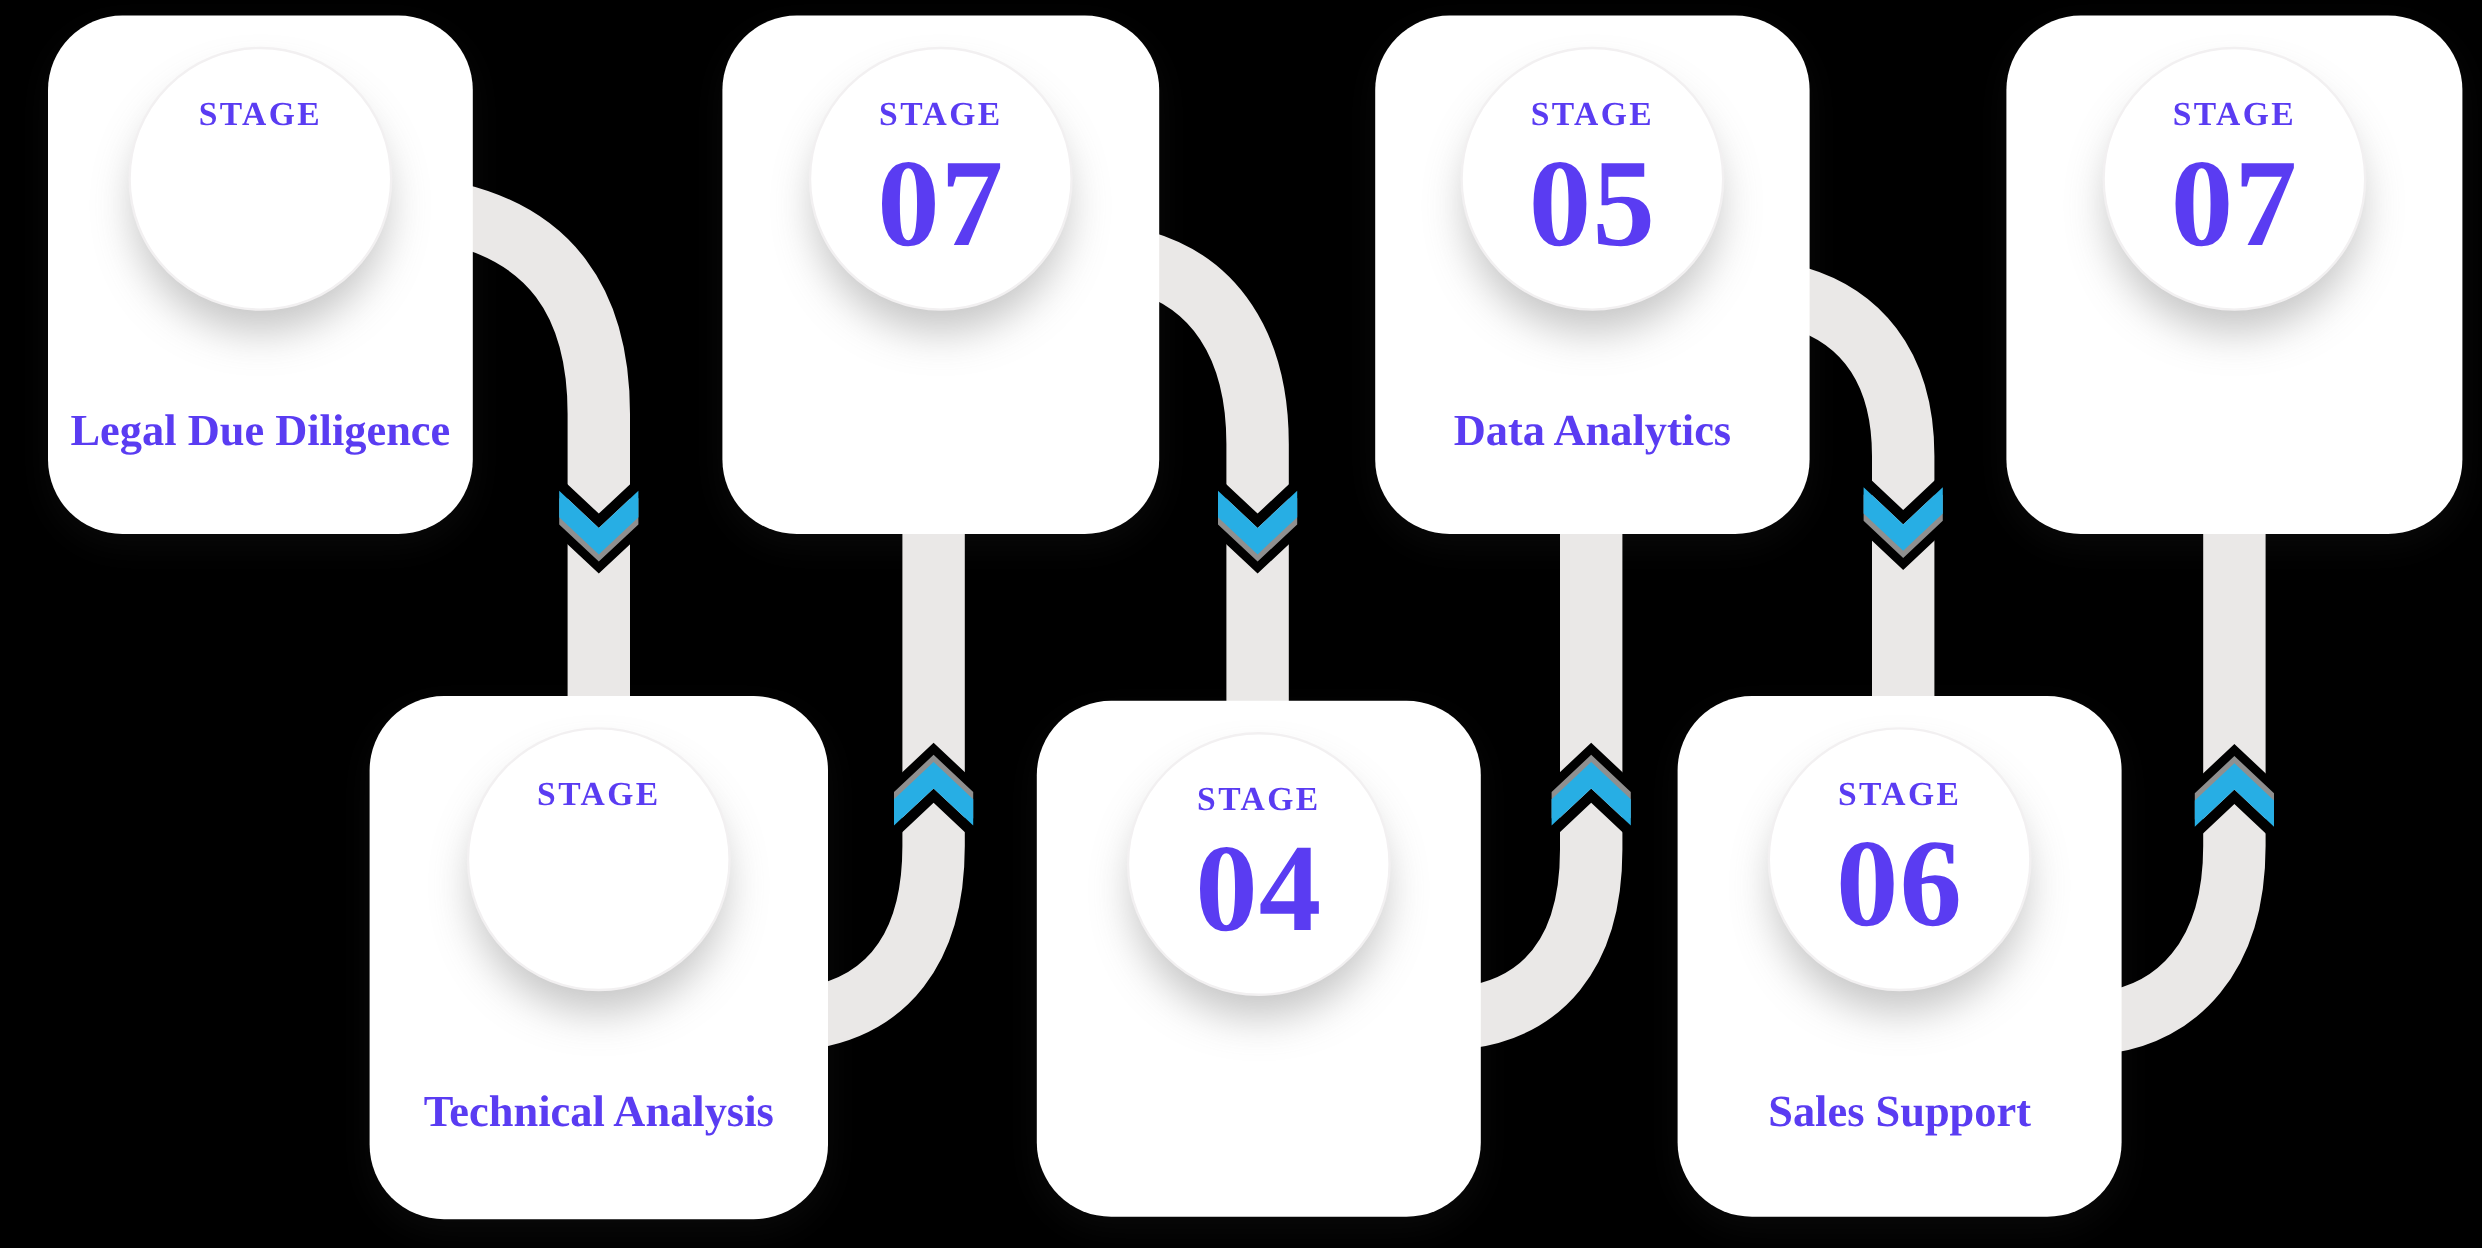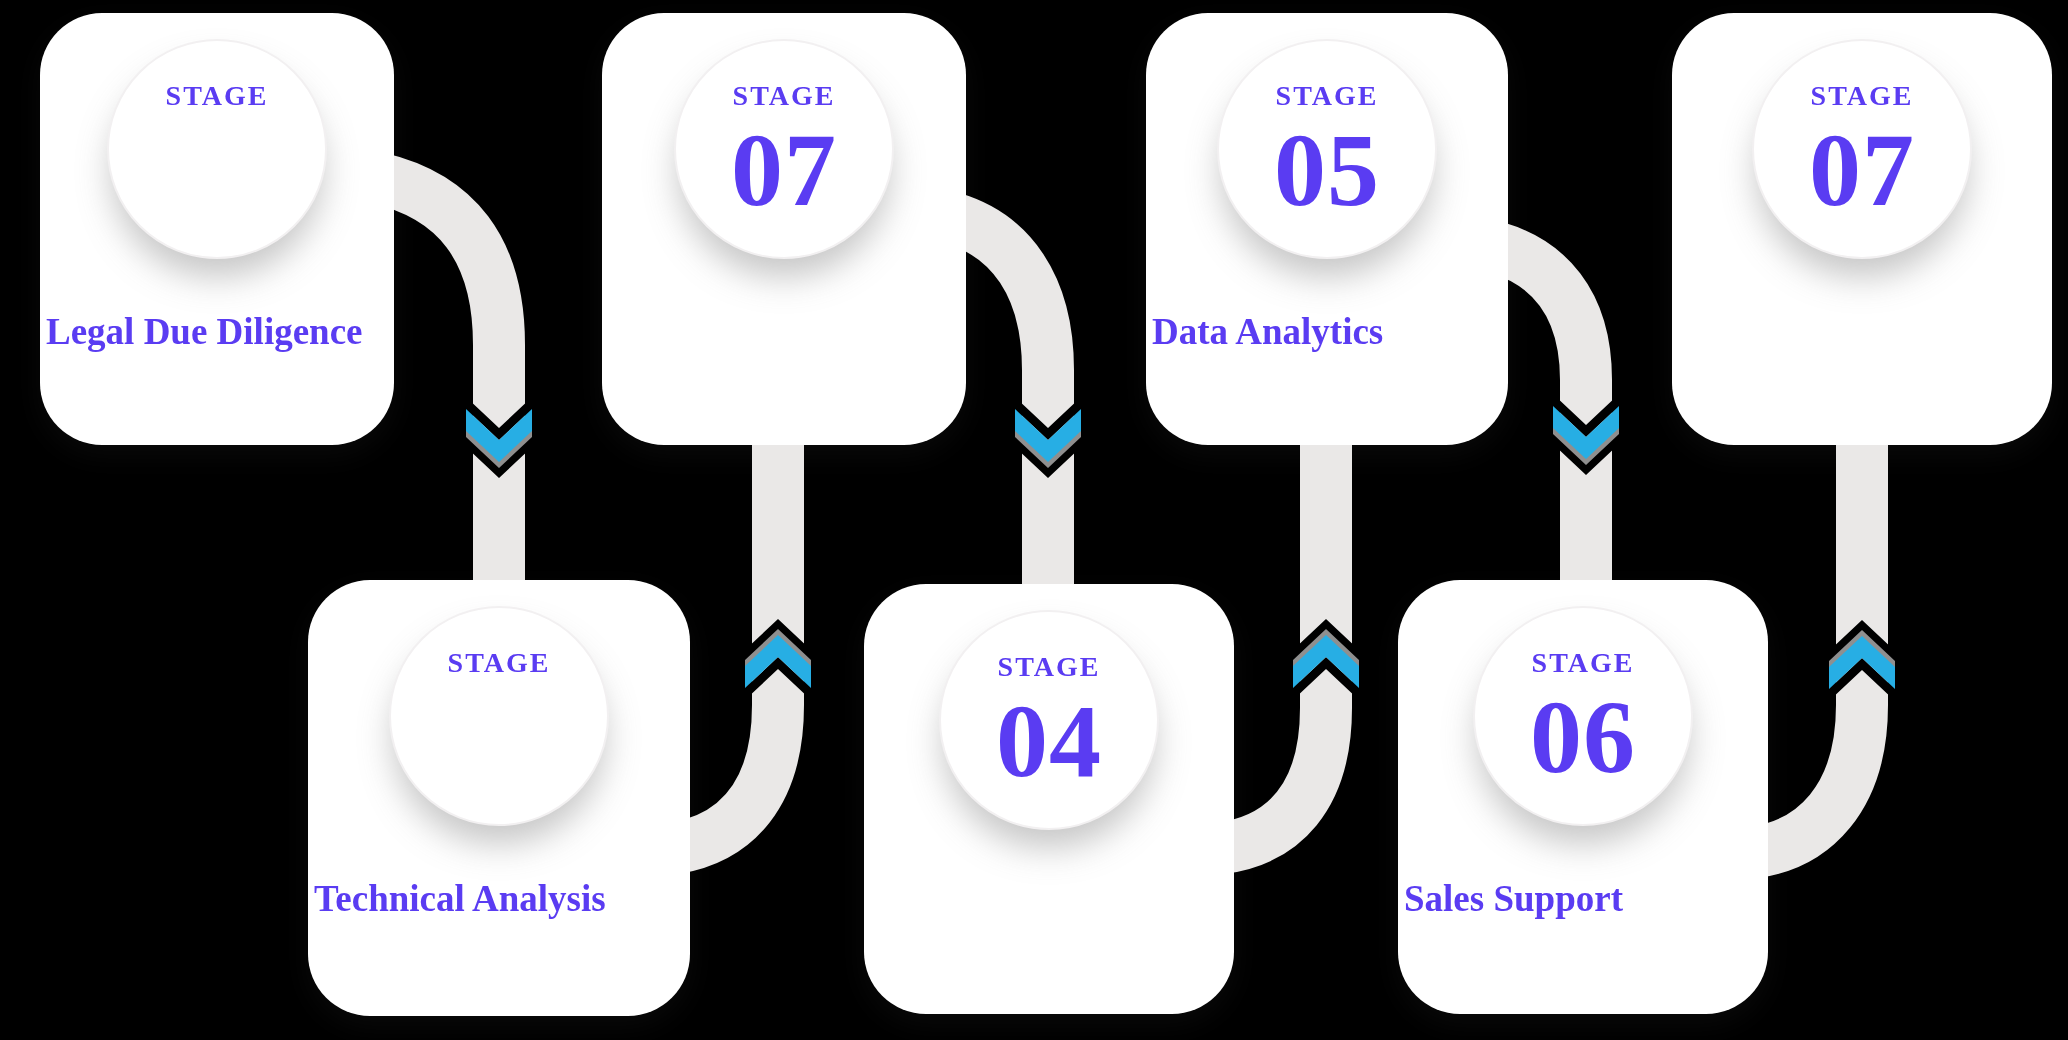--- a/index.html
+++ b/index.html
@@ -57,26 +57,27 @@
     margin-bottom:6px;
   }
   .stage-number{
     color:var(--purple);
     font-size:104px;
     font-weight:700;
     line-height:1;
     letter-spacing:1px;
   }
   .stage-title{
-    margin-top:50px;
+    margin-top:78px;
     padding:0 6px;
     color:var(--purple);
     font-size:37px;
     font-weight:600;
     line-height:1.25;
+    text-align:center;
     width:100%;
   }
 </style>
 </head>
 <body>
 
 <div id="stage-flow">
 
   <svg id="connector-layer" width="2068" height="1040" viewBox="0 0 2068 1040" aria-hidden="true">
     <defs>

